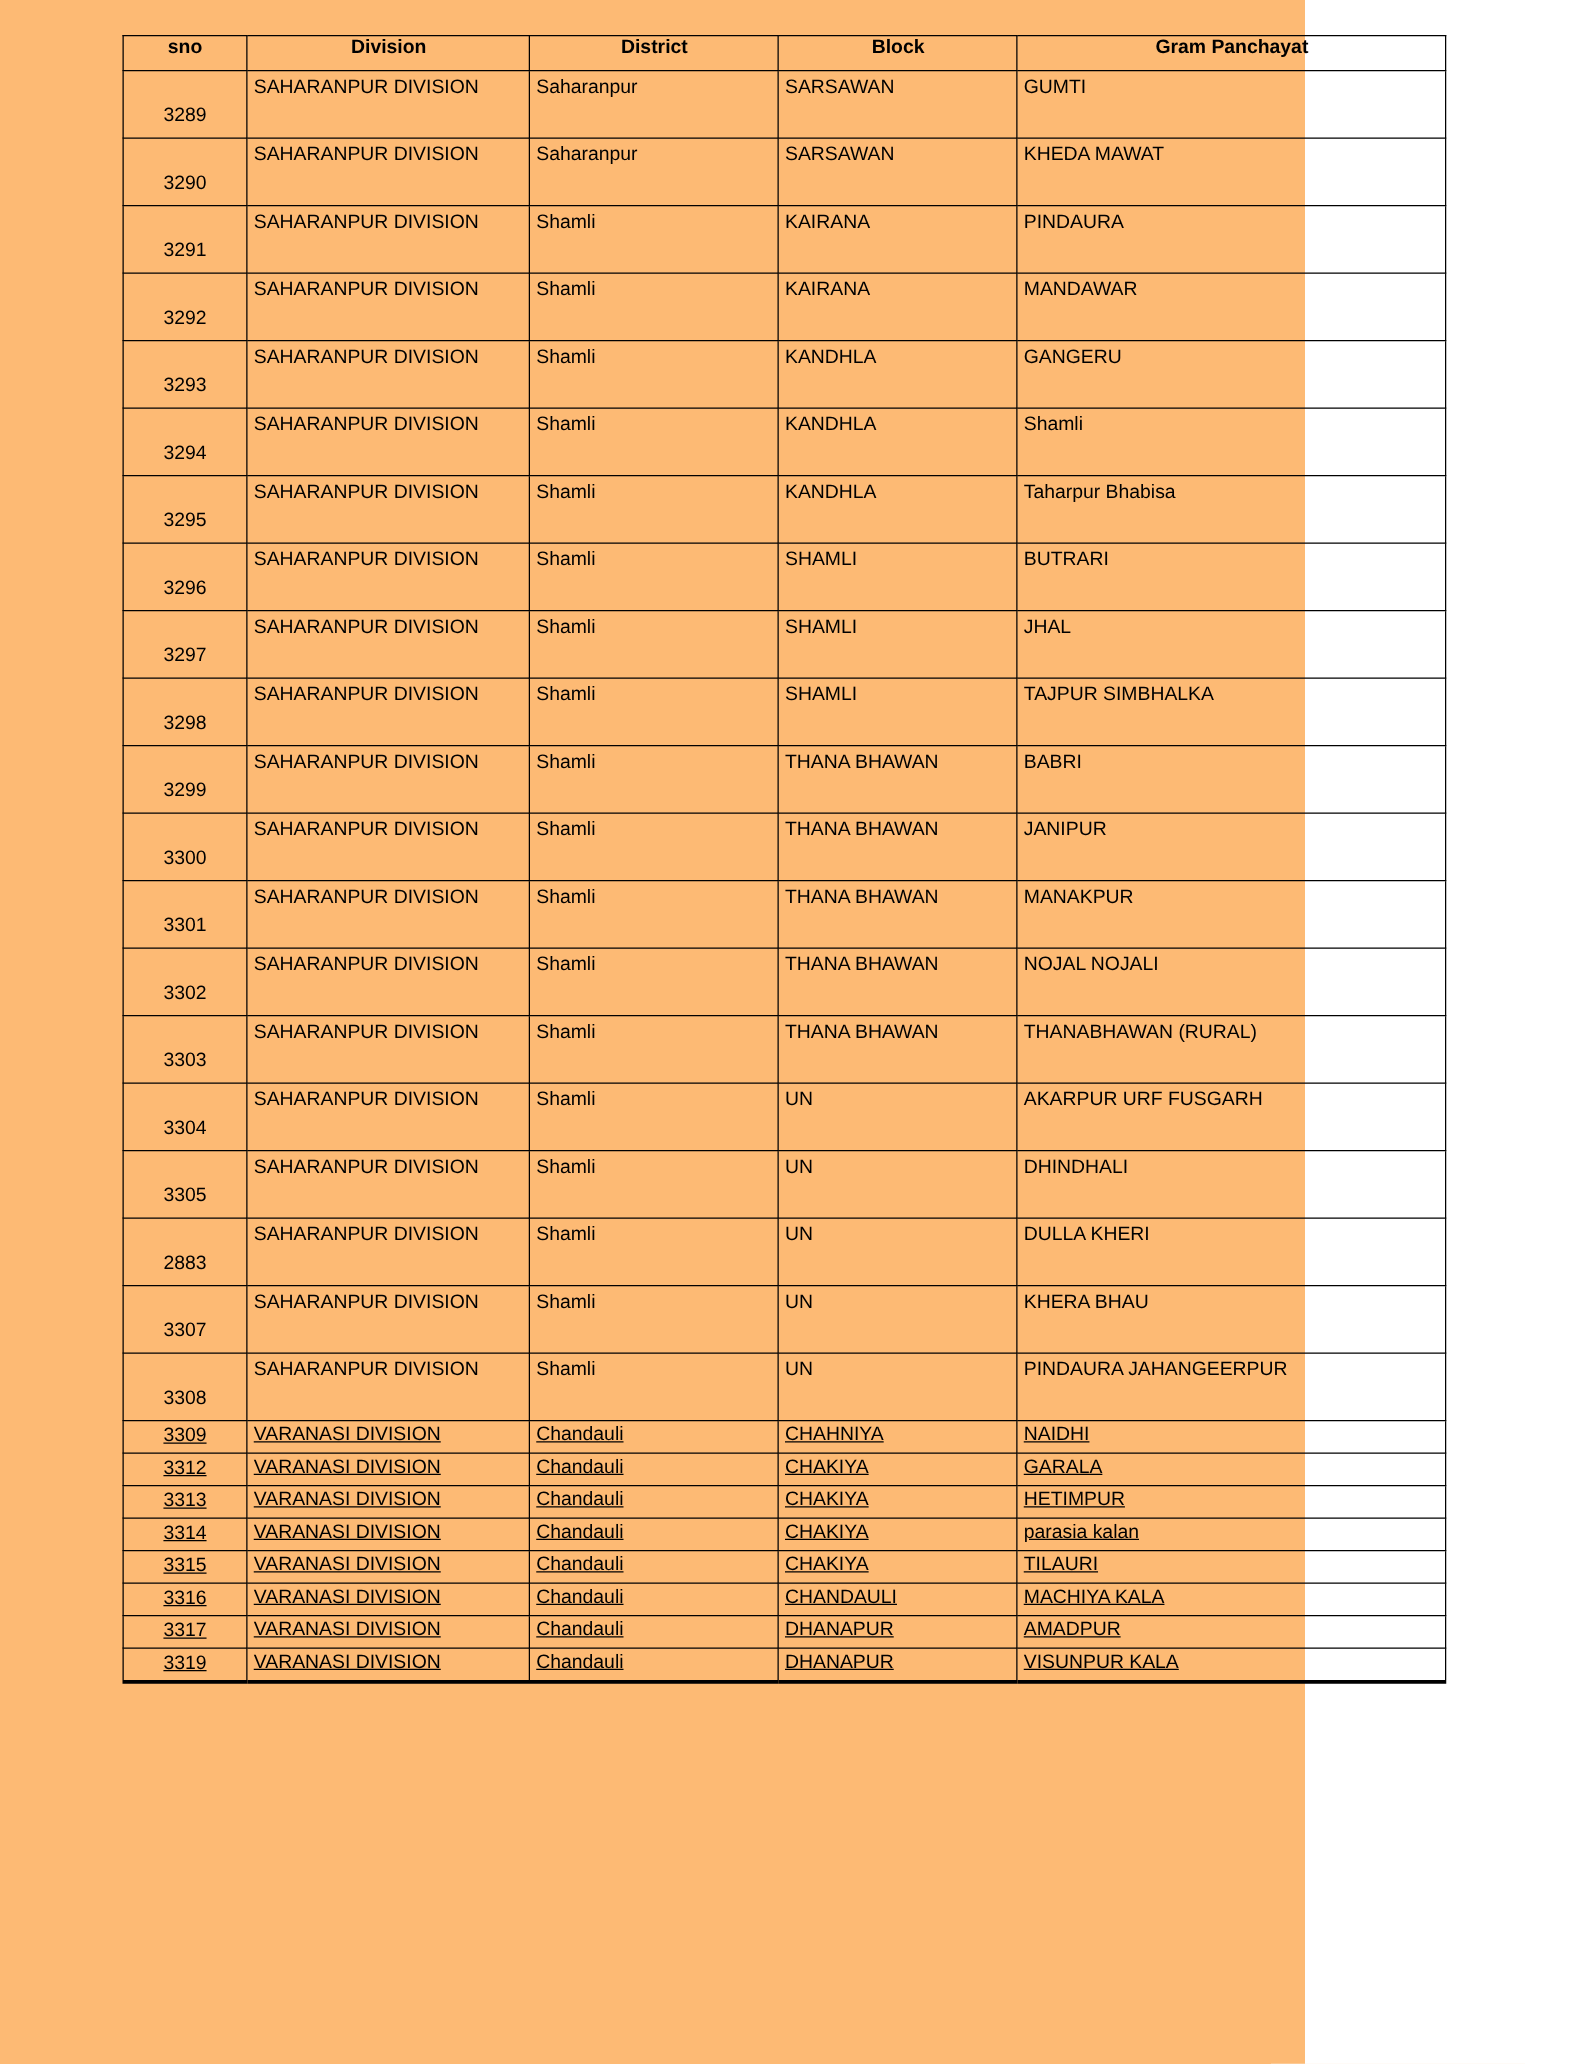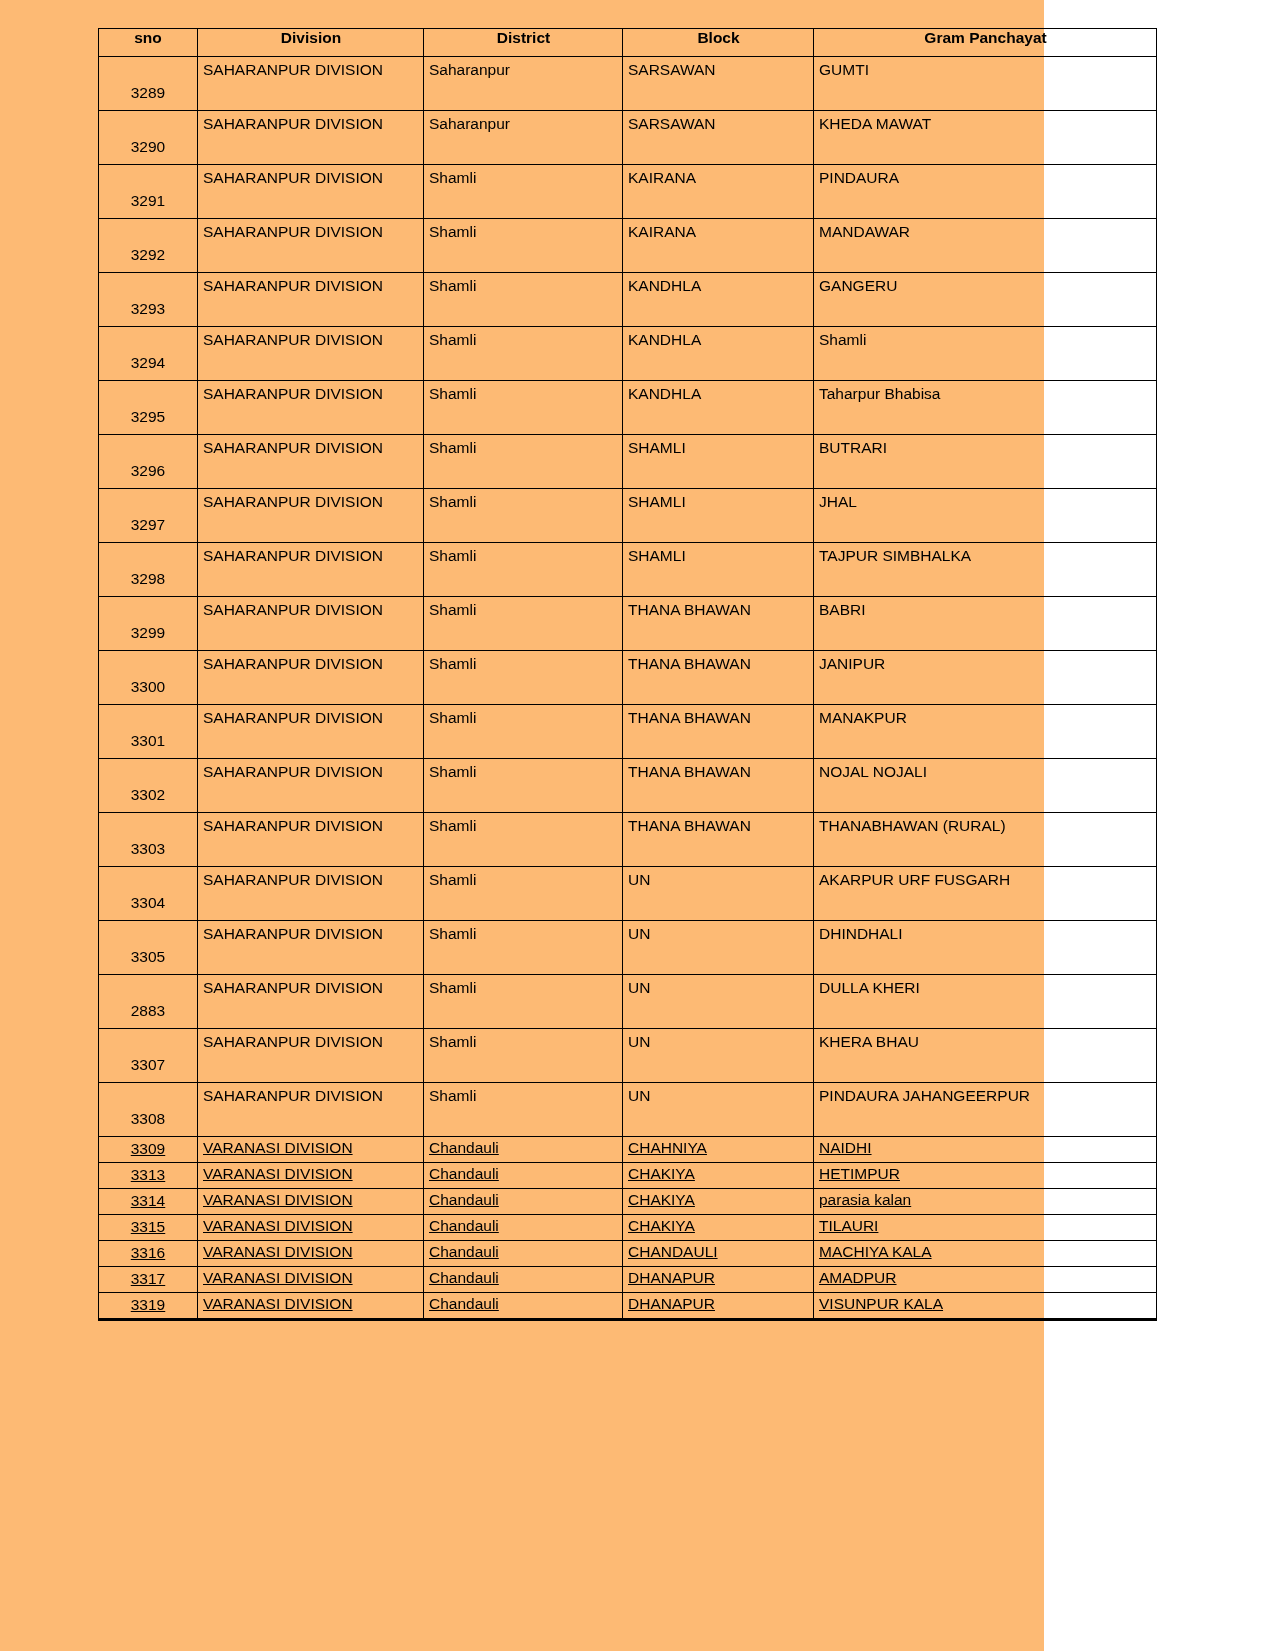--- a/index.html
+++ b/index.html
@@ -470,20 +470,37 @@
             </td>
             <td>
               <div class="cell">CHAHNIYA</div>
             </td>
             <td class="gp">
               <div class="cell">NAIDHI</div>
             </td>
           </tr>
           <tr class="short">
             <td class="sno">
+              <div class="cell">3312</div>
+            </td>
+            <td>
+              <div class="cell">VARANASI DIVISION</div>
+            </td>
+            <td>
+              <div class="cell">Chandauli</div>
+            </td>
+            <td>
+              <div class="cell">CHAKIYA</div>
+            </td>
+            <td class="gp">
+              <div class="cell">GARALA</div>
+            </td>
+          </tr>
+          <tr class="short">
+            <td class="sno">
               <div class="cell">3313</div>
             </td>
             <td>
               <div class="cell">VARANASI DIVISION</div>
             </td>
             <td>
               <div class="cell">Chandauli</div>
             </td>
             <td>
               <div class="cell">CHAKIYA</div>

